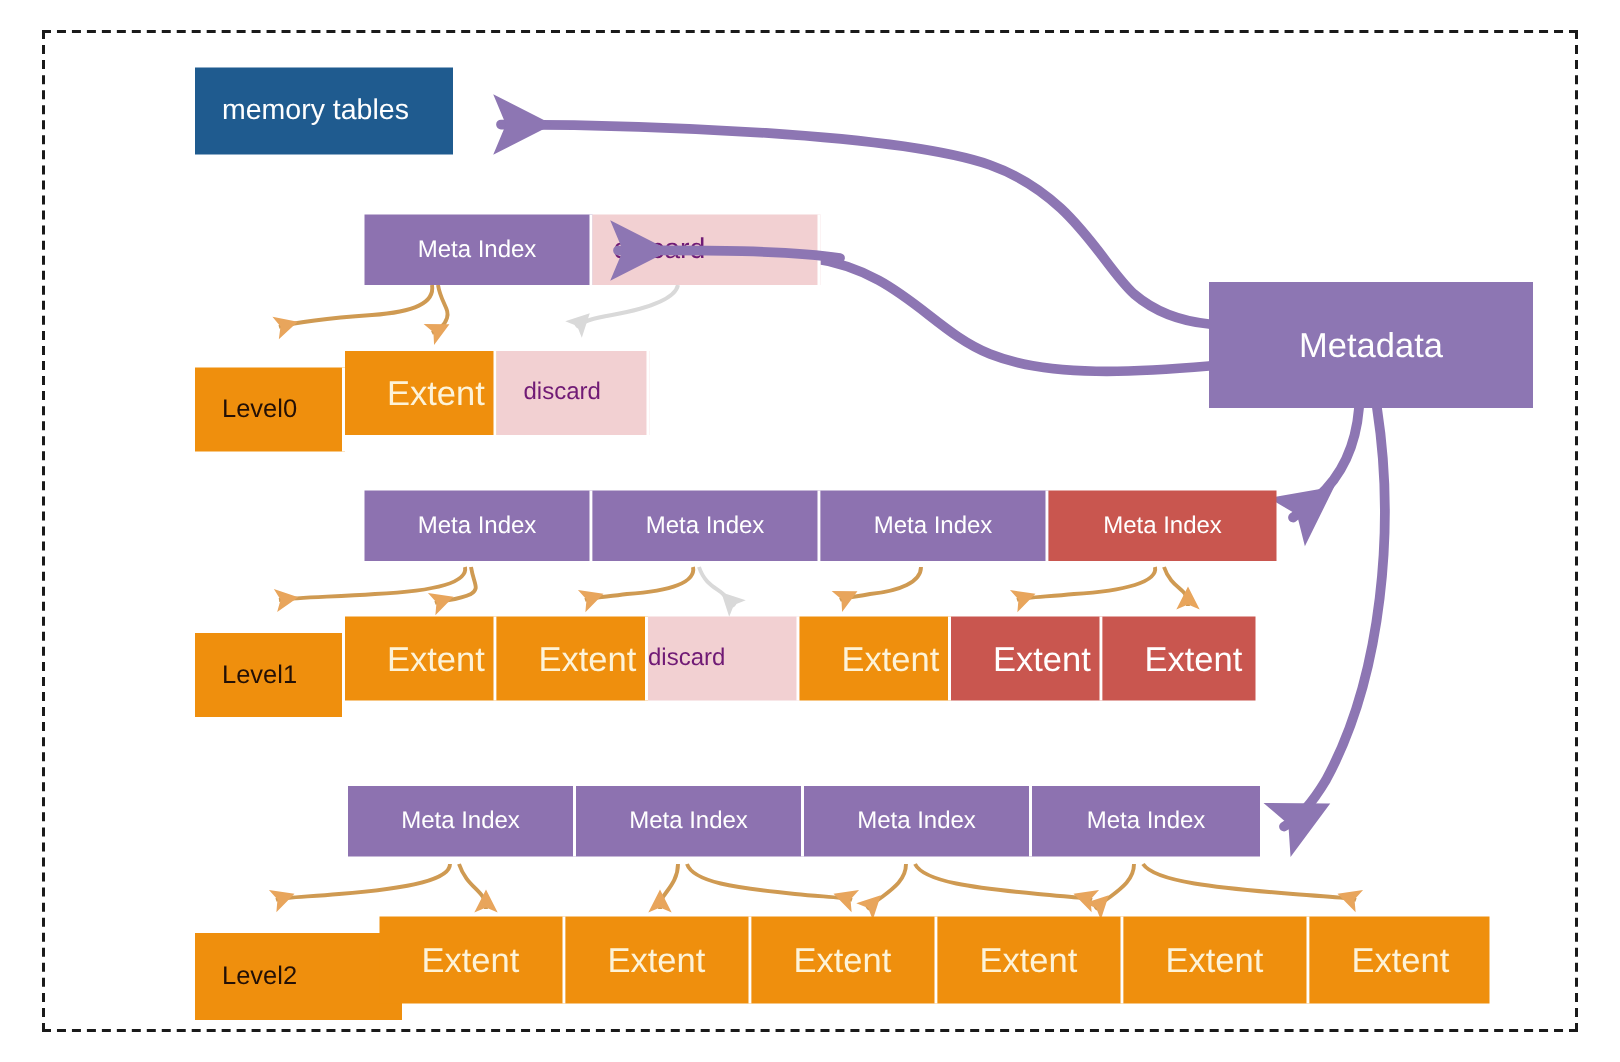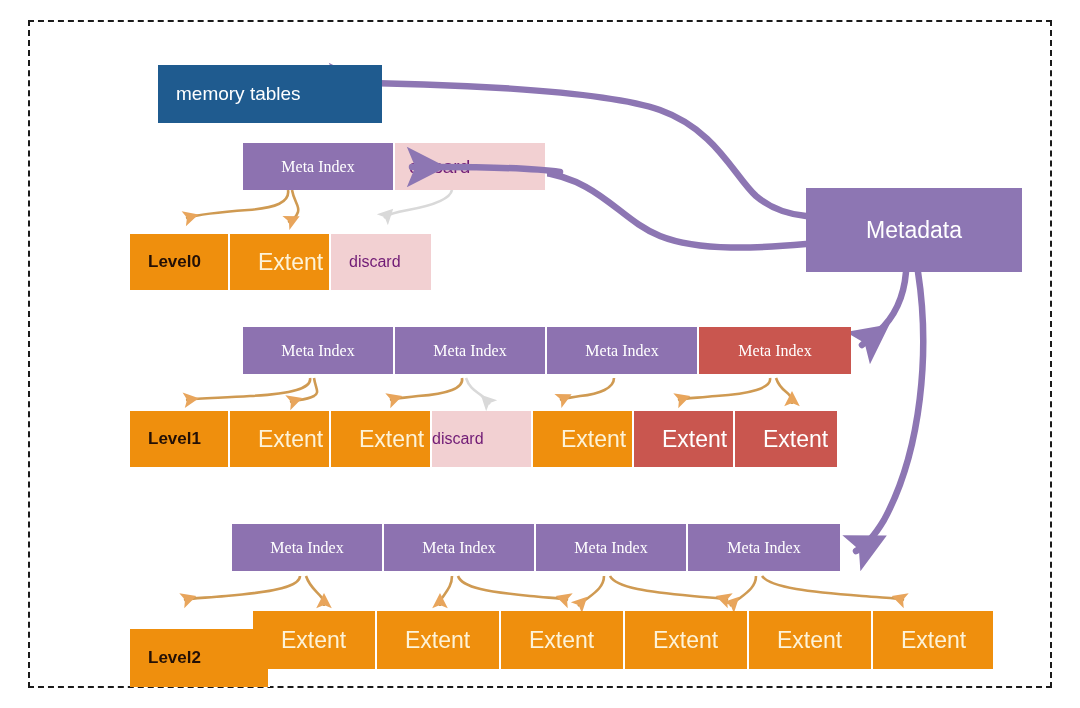--- a/index.html
+++ b/index.html
@@ -23,28 +23,27 @@
   }
   
   .snapshot{
     background:#8d76b3;color:#ffffff;font-size:23px;line-height:1.25;
     justify-content:center;text-align:center;white-space:normal;
   }
   
   .meta{
     background:#8d72b0;color:#ffffff;font-size:16px;justify-content:center;
     border-right:2px solid #ffffff;
-    font-family:Liberation Serif, serif;
   }
   .meta.red{background:#c9564f;}
   .meta.last{border-right:none;}
   
   .lvl{
-    background:#ef8f0d;color:#231006;font-size:17px;font-weight:bold;
-    justify-content:flex-start;padding-left:18px;border-right:2px solid #ffffff;
+    background:#ef8f0d;color:#231006;font-size:17px;font-weight:normal;
+    justify-content:flex-start;padding-left:18px;border-right:2px solid #ffffff;margin-top:11px;
   }
   
   .ext{
     background:#ef8f0d;color:#fdf3d8;font-size:23px;justify-content:flex-start;
     padding-left:28px;border-right:2px solid #ffffff;
   }
   .ext.red{background:#c9564f;color:#ffffff;}
   .ext.last{border-right:none;}
   
   .disc{
@@ -116,21 +115,21 @@
       <path d="M306,576 C 310,588 318,592 322,598 C 324,602 324,604 324,606" fill="none" stroke="#cf9a52" stroke-width="2.6" marker-end="url(#ahO)"></path>
       <path d="M452,576 C 452,586 446,592 442,598 C 440,602 440,604 440,606" fill="none" stroke="#cf9a52" stroke-width="2.6" marker-end="url(#ahO)"></path>
       <path d="M458,576 C 462,588 490,592 530,596 C 550,598 562,598 568,600" fill="none" stroke="#cf9a52" stroke-width="2.6" marker-end="url(#ahO)"></path>
       <path d="M604,576 C 604,586 596,592 588,598 C 582,602 580,604 578,606" fill="none" stroke="#cf9a52" stroke-width="2.6" marker-end="url(#ahO)"></path>
       <path d="M610,576 C 616,588 650,592 692,596 C 712,598 722,598 728,600" fill="none" stroke="#cf9a52" stroke-width="2.6" marker-end="url(#ahO)"></path>
       <path d="M756,576 C 756,586 748,592 740,598 C 734,602 732,604 730,606" fill="none" stroke="#cf9a52" stroke-width="2.6" marker-end="url(#ahO)"></path>
       <path d="M762,576 C 770,588 812,592 862,596 C 886,598 898,598 904,600" fill="none" stroke="#cf9a52" stroke-width="2.6" marker-end="url(#ahO)"></path>
     </g>
   </svg>
 
-  <div class="box memtables" style="left:130px;top:65px;width:224px;height:58px;margin-left:28px;">
+  <div class="box memtables" style="left:130px;top:45px;width:172px;height:58px;">
     <span class="lbl">memory tables</span>
   </div>
 
   <div class="box snapshot" style="left:806px;top:188px;width:216px;height:84px;flex-direction:column;gap:37px;">
     <span>Metadata</span>
   </div>
 
   <div class="box meta" style="left:243px;top:143px;width:152px;height:47px;">
     <span class="lbl" style="text-align:center;">Meta Index</span>
   </div>
@@ -189,21 +188,21 @@
   <div class="box meta" style="left:384px;top:524px;width:152px;height:47px;">
     <span class="lbl" style="text-align:center;">Meta Index</span>
   </div>
   <div class="box meta" style="left:536px;top:524px;width:152px;height:47px;">
     <span class="lbl" style="text-align:center;">Meta Index</span>
   </div>
   <div class="box meta last" style="left:688px;top:524px;width:152px;height:47px;">
     <span class="lbl" style="text-align:center;">Meta Index</span>
   </div>
 
-  <div class="box lvl" style="left:130px;top:629px;width:140px;height:58px;">
+  <div class="box lvl" style="left:130px;top:611px;width:140px;height:58px;">
     <span class="lbl">Level2</span>
   </div>
   <div class="box ext" style="left:253px;top:611px;width:124px;height:58px;">
     <span class="lbl">Extent</span>
   </div>
   <div class="box ext" style="left:377px;top:611px;width:124px;height:58px;">
     <span class="lbl">Extent</span>
   </div>
   <div class="box ext" style="left:501px;top:611px;width:124px;height:58px;">
     <span class="lbl">Extent</span>

